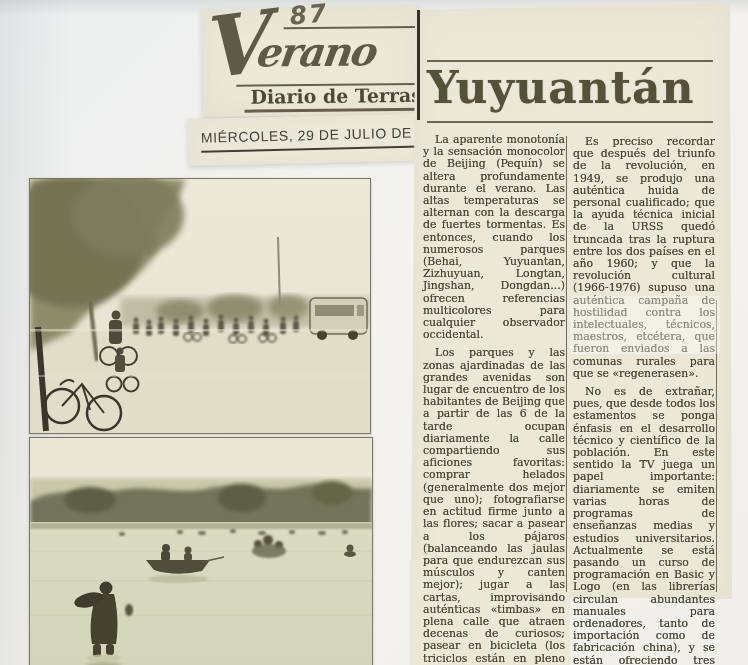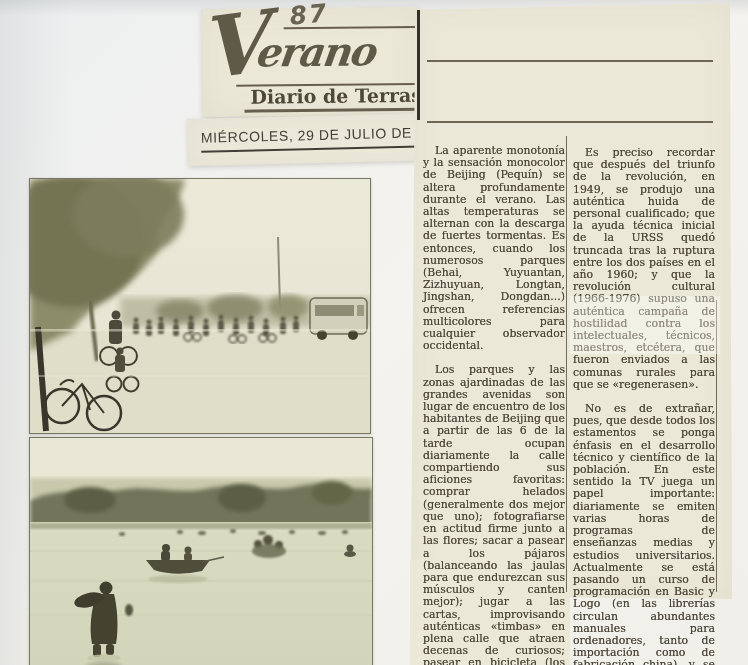--- a/index.html
+++ b/index.html
@@ -60,21 +60,21 @@
   .hl2{ left:427px; top:66px; }
   .hl-rule{ position:absolute; left:427px; width:286px; height:2px; background:#6d6653; }
   .hlr1{ top:60px; } .hlr2{ top:121px; }
   
   .col{ position:absolute; width:142px; color:#4a4437;
     font:10.9px/12.2px "DejaVu Serif", serif; text-align:justify;
     text-shadow:0 0 .4px rgba(74,68,55,.7);
   }
   .col1{ left:423px; top:133px; }
   .col2{ left:573px; top:135px; }
-  .para{ margin:12px 0 6px 0; text-indent:12px; }
+  .para{ margin:1px 0 6px 0; text-indent:12px; }
   .col-rule{ position:absolute; width:1px; background:#6f695b; }
   .rule-mid{ left:566px; top:136px; height:456px; }
   .rule-right{ left:716px; top:300px; height:292px; }
   .scan-highlight{ position:absolute; left:570px; top:296px; width:150px; height:58px;
     background:rgba(255,255,250,.38); pointer-events:none; }
   
   .photo{ position:absolute; border:1px solid #7a7562; background:#e6e4d2;
     box-shadow:0 1px 3px rgba(90,88,70,.25); }
   .photo1{ left:29px; top:178px; width:340px; height:254px; }
   .photo2{ left:29px; top:437px; width:342px; height:250px; }
@@ -97,20 +97,21 @@
 
   <div class="paper date-clip">
     <div class="dateline">MIÉRCOLES, 29 DE JULIO DE 1987</div>
   </div>
 
   <div class="paper main-clip"></div>
   <div class="paper main-clip-ext"></div>
 
   <div class="headline-bar"></div>
   <div class="hl-rule hlr1"></div>
+  <div class="headline hl2">Yuyuantán</div>
   <div class="hl-rule hlr2"></div>
 
   <div class="col col1">
     <p class="para">La aparente monotonía y la sensación monocolor de Beijing (Pequín) se altera profundamente durante el verano. Las altas temperaturas se alternan con la descarga de fuertes tormentas. Es entonces, cuando los numerosos parques (Behai, Yuyuantan, Zizhuyuan, Longtan, Jingshan, Dongdan...) ofrecen referencias multicolores para cualquier observador occidental.</p>
     <p class="para">Los parques y las zonas ajardinadas de las grandes avenidas son lugar de encuentro de los habitantes de Beijing que a partir de las 6 de la tarde ocupan diariamente la calle compartiendo sus aficiones favoritas: comprar helados (generalmente dos mejor que uno); fotografiarse en actitud firme junto a las flores; sacar a pasear a los pájaros (balanceando las jaulas para que endurezcan sus músculos y canten mejor); jugar a las cartas, improvisando auténticas «timbas» en plena calle que atraen decenas de curiosos; pasear en bicicleta (los triciclos están en pleno auge para facilitar el transporte de toda la familia: el matrimonio y el hijo; pescar y bañarse en los lagos y canales (a pesar de que la salubridad de sus aguas es más que dudosa). El parque Yuyuantan ofrece las últimas novedades de Beijing: grupos de «break-</p>
   </div>
   <div class="col-rule rule-mid"></div>
   <div class="col-rule rule-right"></div>
   <div class="col col2">
     <p class="para">Es preciso recordar que después del triunfo de la revolución, en 1949, se produjo una auténtica huida de personal cualificado; que la ayuda técnica inicial de la URSS quedó truncada tras la ruptura entre los dos países en el año 1960; y que la revolución cultural (1966-1976) supuso una auténtica campaña de hostilidad contra los intelectuales, técnicos, maestros, etcétera, que fueron enviados a las comunas rurales para que se «regenerasen».</p>

